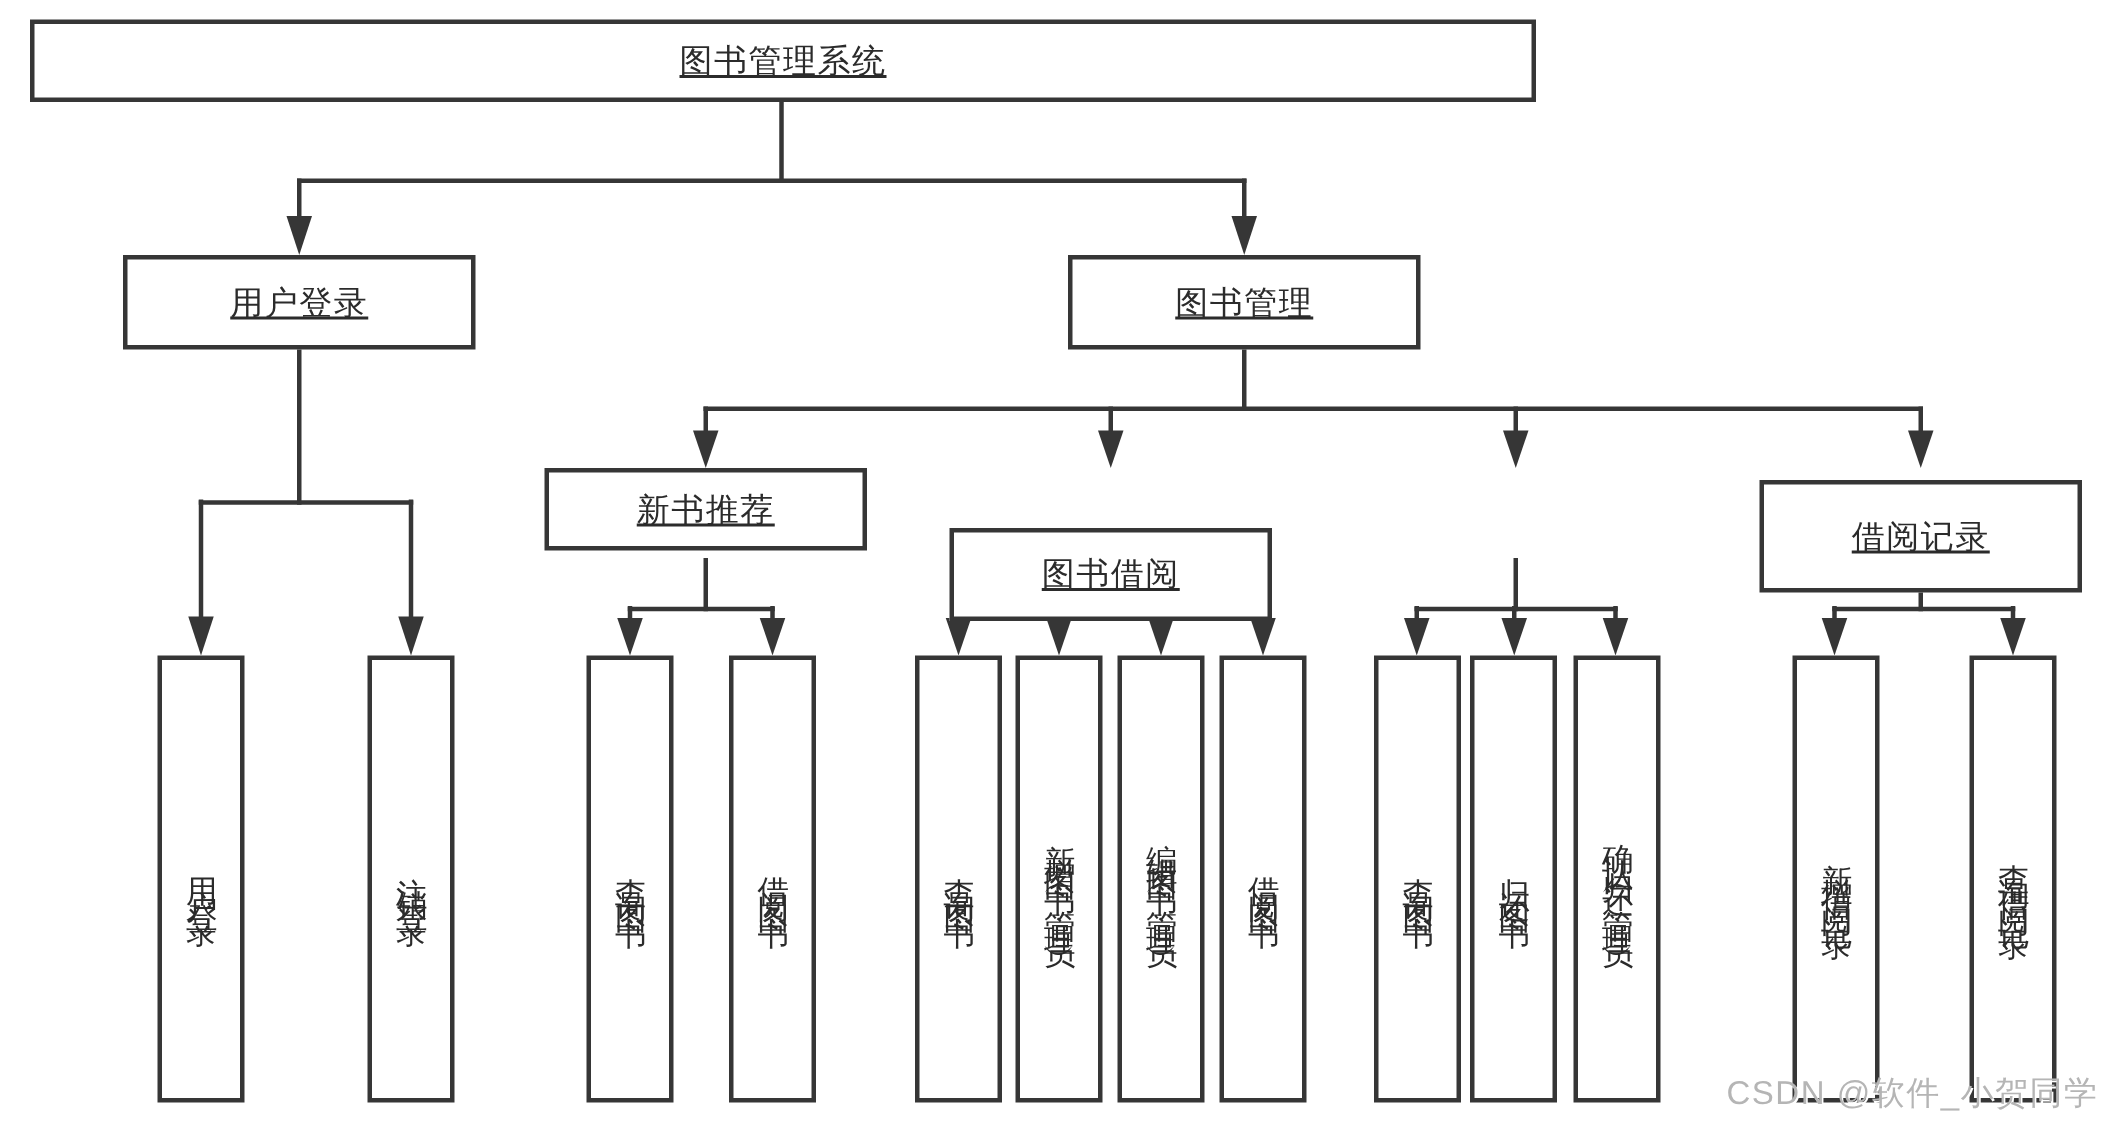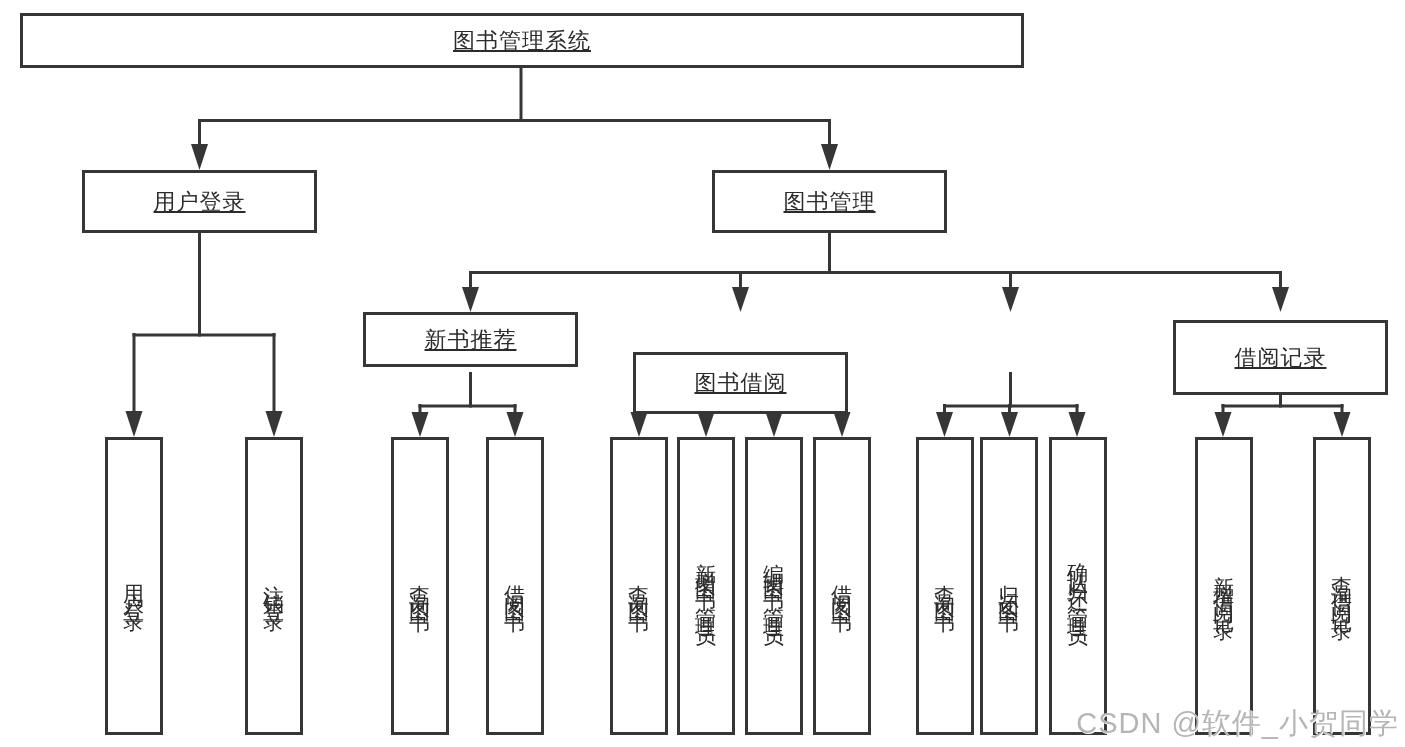--- a/index.html
+++ b/index.html
@@ -53,21 +53,21 @@
     font-size: 21px;
     line-height: 1;
     letter-spacing: 9px;
     writing-mode: vertical-rl;
     text-orientation: mixed;
   }
   .watermark {
     position: absolute;
     right: 6px;
     bottom: 3px;
-    font-size: 29px;
+    font-size: 22px;
     color: #b5b5b5;
     text-shadow: 1px 1px 0 #ffffff;
     letter-spacing: 1px;
     z-index: 3;
     white-space: nowrap;
   }
 </style>
 </head>
 <body>
 

